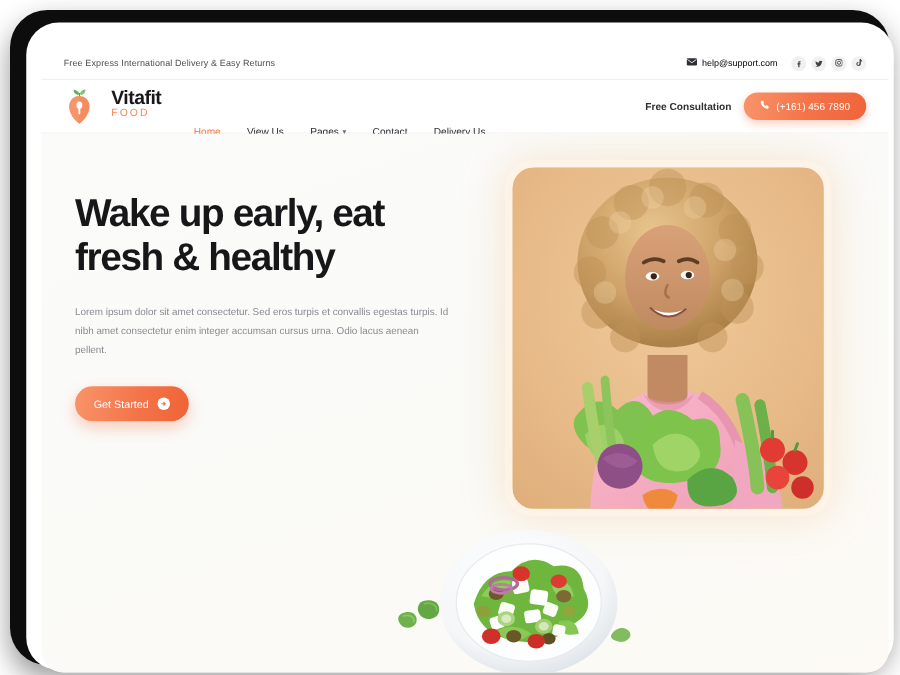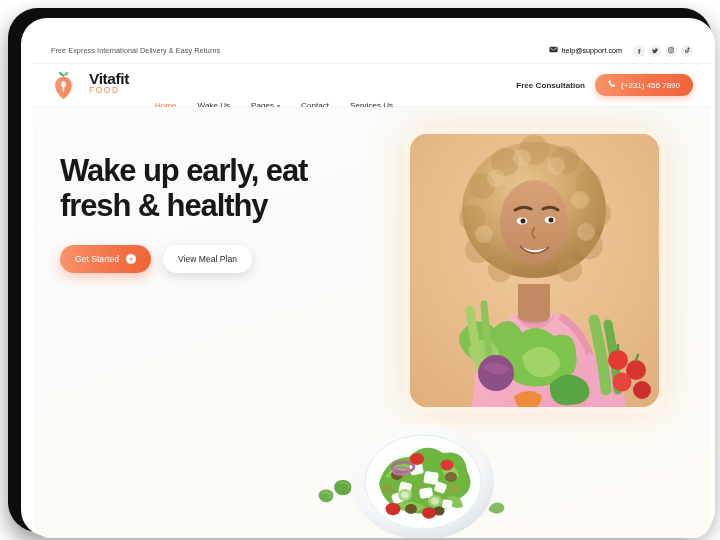--- a/index.html
+++ b/index.html
@@ -274,62 +274,62 @@
             <span class="brand-name">Vitafit</span>
             <span class="brand-sub">FOOD</span>
           </span>
         </a>
 
         <nav class="menu">
           <a class="menu-item active">
             <span>Home</span>
           </a>
           <a class="menu-item">
-            <span>Wake Us</span>
+            <span>View Us</span>
           </a>
           <a class="menu-item">
             <span>Pages</span>
             <span class="chev">▾</span>
           </a>
           <a class="menu-item">
             <span>Contact</span>
           </a>
           <a class="menu-item">
-            <span>Services Us</span>
+            <span>Delivery Us</span>
           </a>
         </nav>
 
         <div class="nav-right">
           <span class="consult-label">Free Consultation</span>
           <button class="phone-btn">
             <span>
               <svg width="8" height="8" viewBox="0 0 12 12">
                 <path d="M3.3.9c.3 0 .6.2.7.5l.7 1.6c.1.3 0 .7-.2.9l-.7.6c.6 1.2 1.6 2.2 2.8 2.8l.6-.7c.2-.3.6-.3.9-.2l1.6.7c.3.1.5.4.5.7v1.7c0 .5-.4.9-.9.9C4.9 10.4.9 6.4.9 1.8c0-.5.4-.9.9-.9z" fill="#ffffff"></path>
               </svg>
             </span>
-            <span>(+231) 456 7890</span>
+            <span>(+161) 456 7890</span>
           </button>
         </div>
       </div>
 
       <section class="hero">
 
         <div class="hero-inner">
           <h1 class="hero-title">Wake up early, eat fresh &amp; healthy</h1>
+          <p class="hero-copy">Lorem ipsum dolor sit amet consectetur. Sed eros turpis et convallis egestas turpis. Id nibh amet consectetur enim integer accumsan cursus urna. Odio lacus aenean pellent.</p>
 
           <div class="hero-actions">
             <button class="btn-primary">
               <span>Get Started</span>
               <span class="arrow-circle">
                 <svg width="6" height="6" viewBox="0 0 8 8">
                   <path d="M2 4h3.4M3.9 2.4L5.6 4 3.9 5.6" stroke="#f2713f" stroke-width="1.1" fill="none" stroke-linecap="round" stroke-linejoin="round"></path>
                 </svg>
               </span>
             </button>
-            <button class="btn-secondary">View Meal Plan</button>
           </div>
         </div>
 
         <div class="photo-frame">
           <div class="photo">
             <svg width="100%" height="100%" viewBox="0 0 249 273" preserveAspectRatio="xMidYMid slice">
               <defs>
                 <radialGradient id="bgWarm" cx="50%" cy="38%" r="78%">
                   <stop offset="0%" stop-color="#f0c99a"></stop>
                   <stop offset="62%" stop-color="#e7ba88"></stop>

